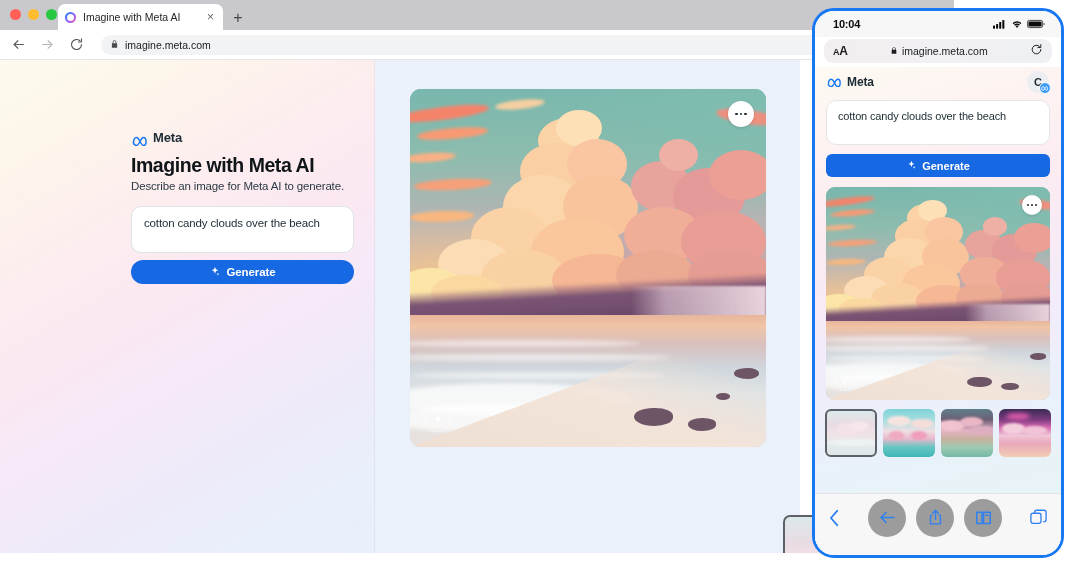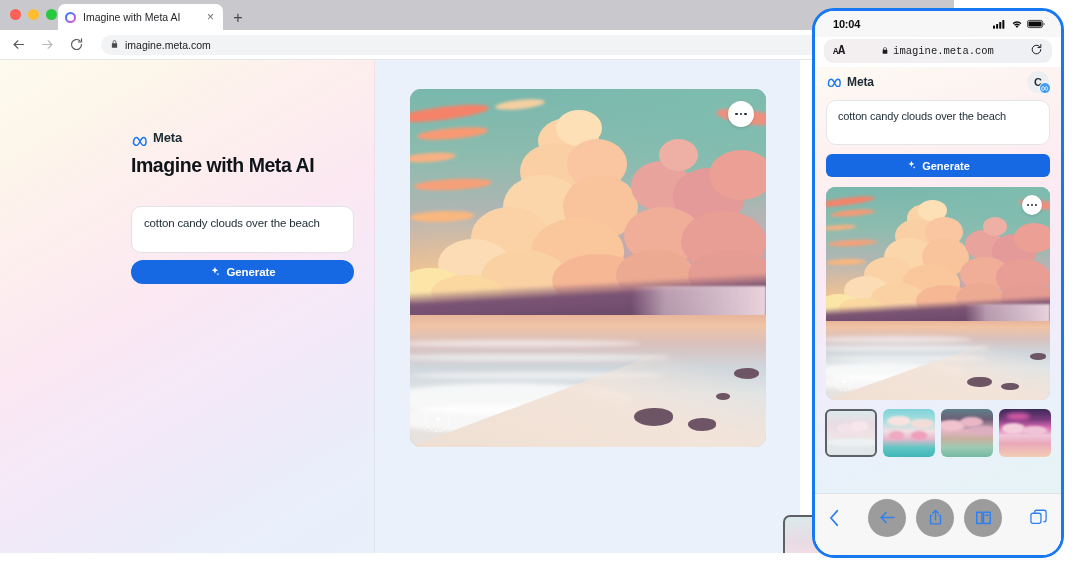--- a/index.html
+++ b/index.html
@@ -210,21 +210,21 @@
   .m-status {
     height: 26px; display: flex; align-items: center; justify-content: space-between;
     padding: 0 16px 0 18px; background: #f7f7f8;
   }
   .m-time { font-size: 11px; font-weight: 700; color: #0b0b0d; letter-spacing: -0.2px; }
   .m-icons { display: flex; align-items: center; gap: 4px; color: #0b0b0d; }
 
   .m-urlbar {
     margin: 2px 9px 0 9px; height: 15px; border-radius: 9px;
     background: linear-gradient(90deg,#f3eef0 0%, #f1f0f3 55%, #eef0f4 100%);
-    display: flex; align-items: center; padding: 12px 9px; justify-content: space-between; font-family: Liberation Mono, monospace;
+    display: flex; align-items: center; padding: 12px 9px; justify-content: space-between;
   }
   .m-aa { font-size: 11px; color: #1c1c1e; font-weight: 600; letter-spacing: -0.3px; }
   .m-url { font-size: 10.5px; color: #1c1c1e; display: flex; align-items: center; gap: 4px; }
   .m-url .lock { font-size: 8px; }
   .m-reload { font-size: 12px; color: #1c1c1e; }
 
   .m-page {
     position: absolute; left: 0; right: 0; top: 56px; bottom: 0;
     background: linear-gradient(165deg, #fdfaf3 0%, #fdf2f1 16%, #fbeaf2 34%, #f2ecfa 54%, #e9f1fb 72%, #e7f3f6 86%, #e6f4f4 100%);
   }
@@ -342,20 +342,21 @@
         <div class="meta-logo">
           <span class="meta-mark">
             <svg width="17" height="11" viewBox="0 0 34 20" fill="none" stroke="#1877f2" stroke-width="3">
               <path d="M3 16c0-8 3-12 6-12s5 4 7 8 4 8 7 8 5-4 5-8-2-8-5-8-5 4-7 8-4 8-7 8-6-4-6-4z"></path>
             </svg>
           </span>
           <span class="meta-word">Meta</span>
         </div>
 
         <h1 class="headline">Imagine with Meta AI</h1>
+        <p class="subhead">Describe an image for Meta AI to generate.</p>
 
         <div class="prompt-box" placeholder="Describe an image for Meta AI to generate.">cotton candy clouds over the beach</div>
 
         <div class="gen-btn">
           <span class="spark">
             <svg width="11" height="11" viewBox="0 0 24 24" fill="#fff">
               <path d="M13 2l2.1 5.3L20 9.4l-4.9 2.1L13 17l-2.1-5.5L6 9.4l4.9-2.1L13 2z"></path>
               <path d="M19.5 14.5l.9 2.2 2.1.9-2.1.9-.9 2.2-.9-2.2-2.1-.9 2.1-.9.9-2.2z"></path>
             </svg>
           </span>

